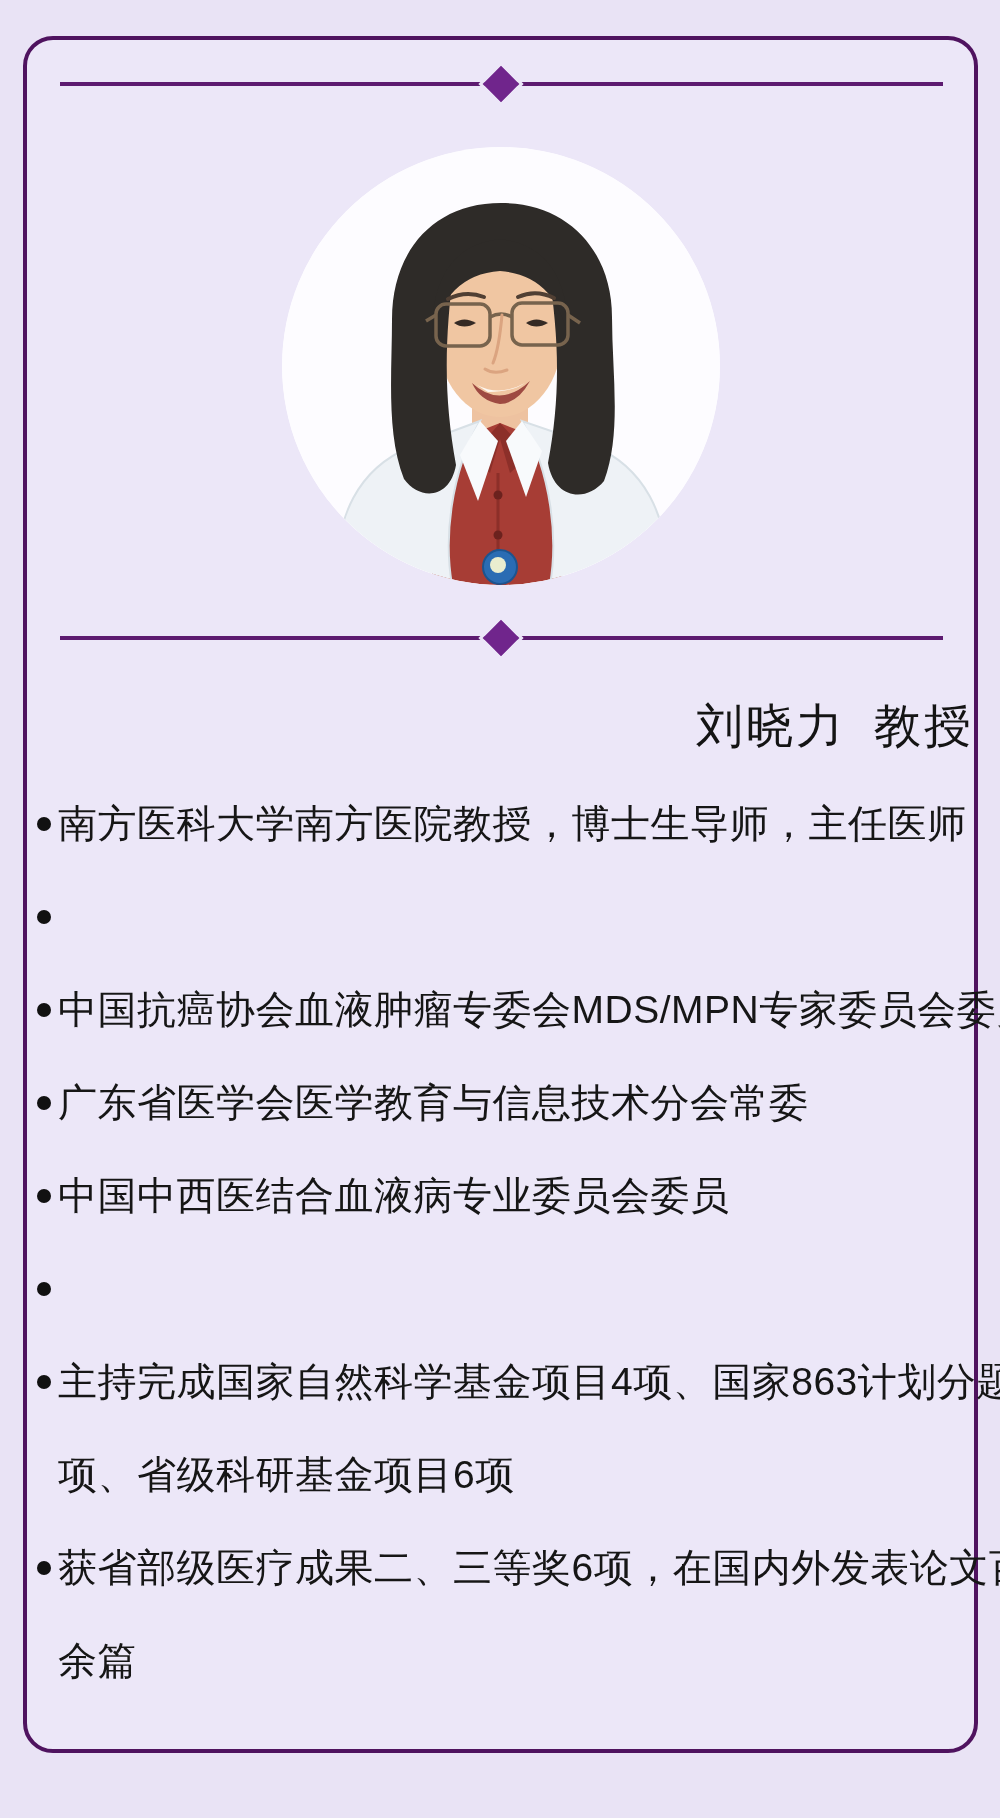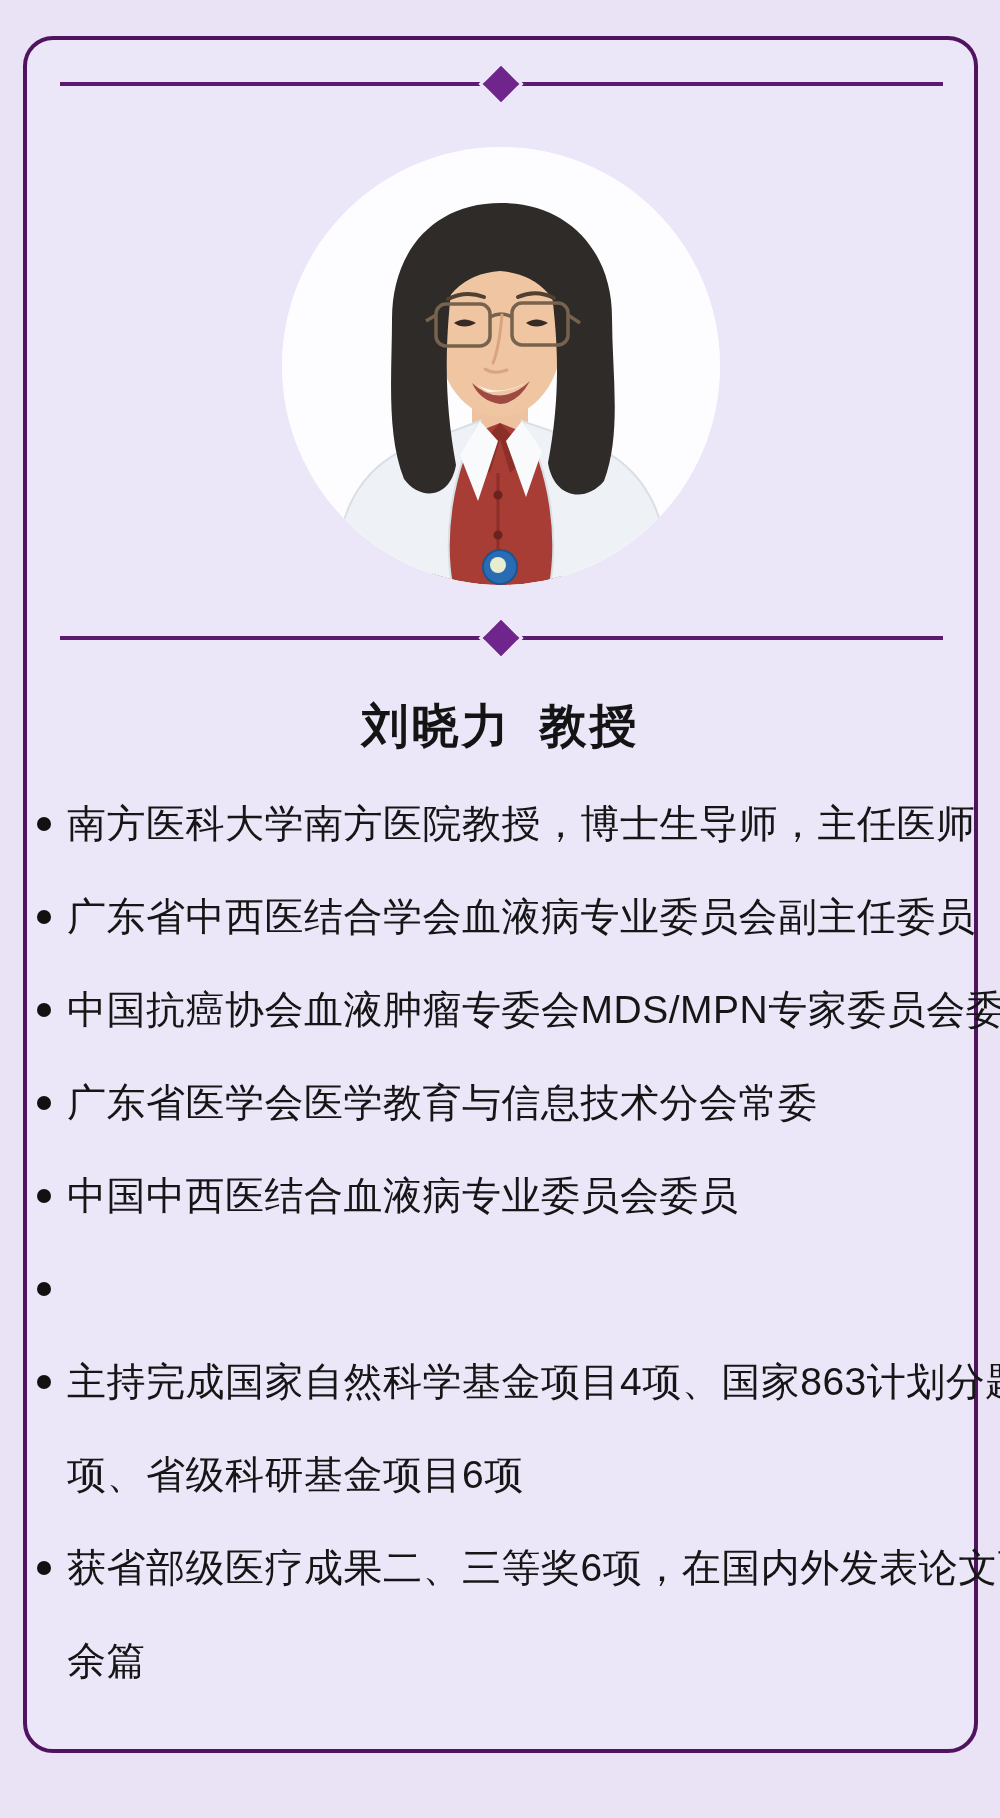--- a/index.html
+++ b/index.html
@@ -25,29 +25,29 @@
   }
   .diamond.top{top:31px;}
   .diamond.bottom{top:585px;}
   .photo{
     position:absolute;left:calc(50% - 219px);top:107px;width:438px;height:438px;
     border-radius:50%;background:#fdfcff;overflow:hidden;
   }
   .photo svg{display:block;width:438px;height:438px;}
   .title{
     position:absolute;left:0;right:0;top:656px;height:60px;line-height:60px;
-    text-align:center;font-size:47px;font-weight:bold;color:#141414;
+    text-align:right;font-size:47px;font-weight:normal;color:#141414;
     letter-spacing:3px;
   }
   .title .suffix{margin-left:28px;}
   .bullets{
     position:absolute;left:0;right:10px;top:737px;
   }
   .bline{
-    position:relative;height:93px;line-height:93px;padding-left:40px;
+    position:relative;height:93px;line-height:93px;padding-left:31px;
     font-size:39px;font-weight:500;color:#161616;white-space:nowrap;
     letter-spacing:0.5px;
   }
   .bline .dot{
     position:absolute;left:10px;top:calc(50% - 7px);width:14px;height:14px;
     border-radius:50%;background:#111;
   }
 </style>
 </head>
 <body>
@@ -117,21 +117,20 @@
     <span>刘晓力</span><span class="suffix">教授</span>
   </div>
 
   <div class="bullets">
     <div class="bline">
       <span class="dot"></span>
       <span>南方医科大学南方医院教授，博士生导师，主任医师</span>
     </div>
     <div class="bline">
       <span class="dot"></span>
-      <span>广东省中西医结合学会血液病专业委员会副主任委员</span>
     </div>
     <div class="bline">
       <span class="dot"></span>
       <span>中国抗癌协会血液肿瘤专委会MDS/MPN专家委员会委员</span>
     </div>
     <div class="bline">
       <span class="dot"></span>
       <span>广东省医学会医学教育与信息技术分会常委</span>
     </div>
     <div class="bline">

